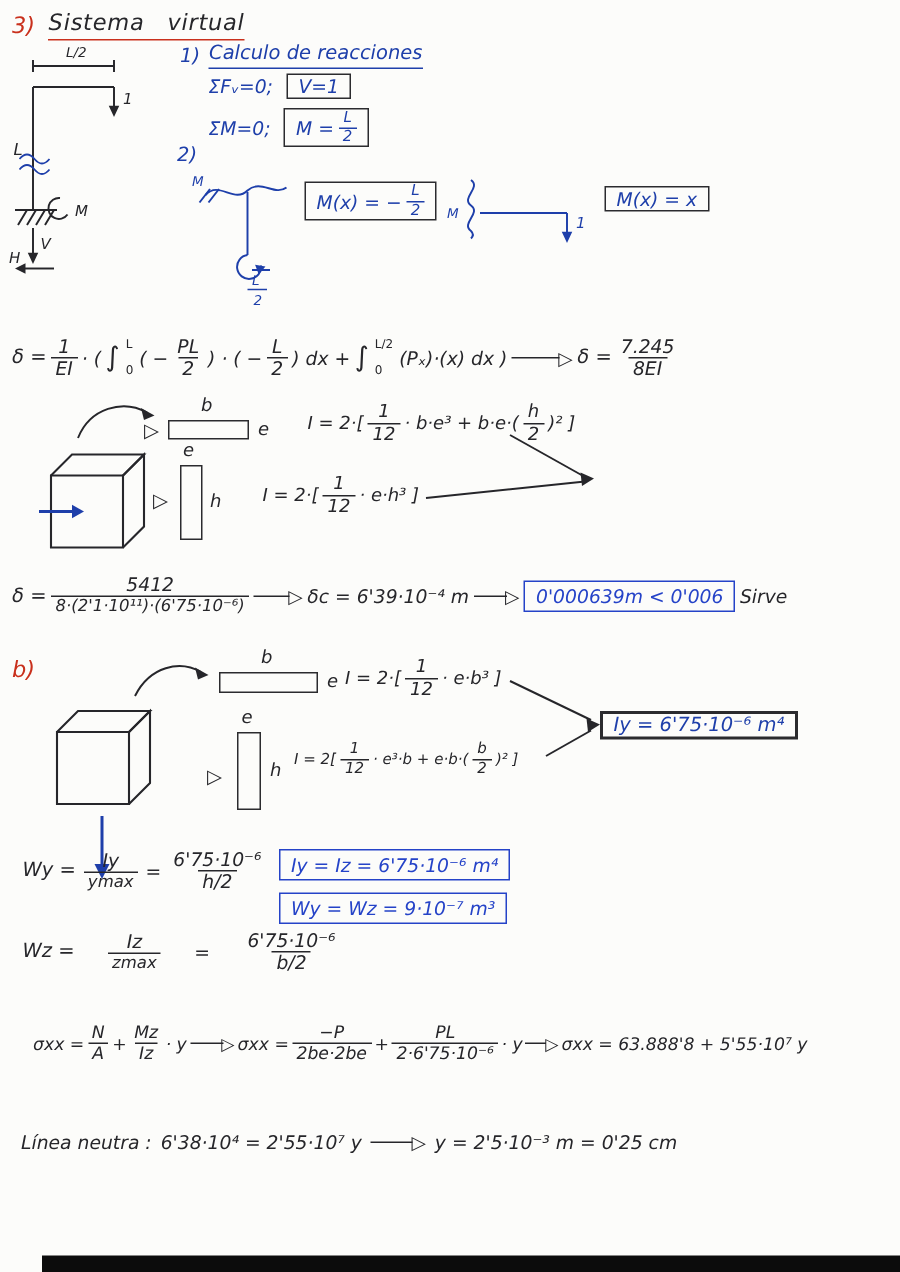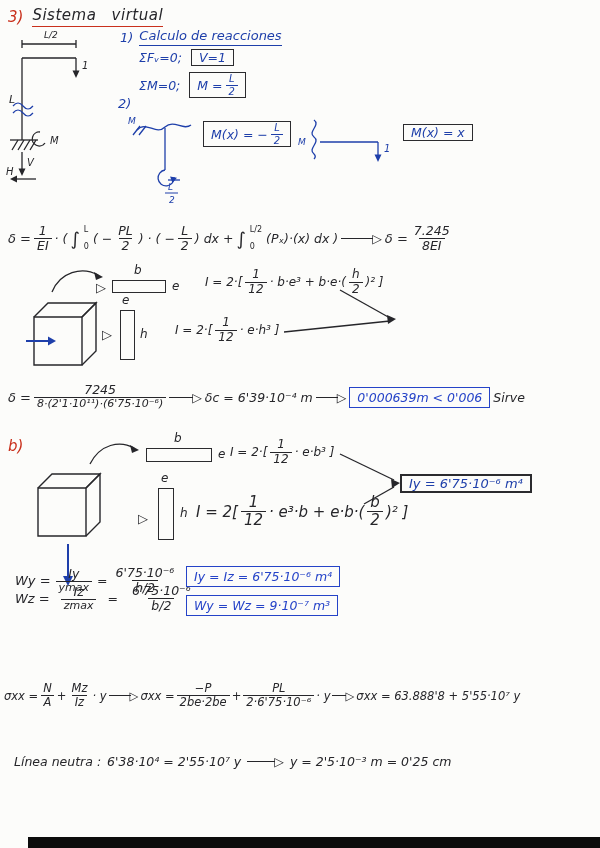--- a/index.html
+++ b/index.html
@@ -232,21 +232,21 @@
       <path d="M58,2 L108,30"></path>
       <path d="M2,44 L108,33"></path>
     </g>
     <polygon points="114,31 105,27 106,36" fill="#26262a"></polygon>
   </svg>
 
 
   <div class="row" style="left:8px;top:383px">
     <span class="t13">δ =</span>
     <span class="frac">
-      <span class="num">7245</span>
+      <span class="num">5412</span>
       <span class="den t11">8·(2'1·10¹¹)·(6'75·10⁻⁶)</span>
     </span>
     <span class="arr">
         <span class="ln" style="width:24px"></span>
         <span class="hd2"></span>
       </span>
     <span>δc = 6'39·10⁻⁴ m</span>
     <span class="arr">
         <span class="ln" style="width:22px"></span>
         <span class="hd2"></span>
@@ -302,21 +302,21 @@
   <svg style="left:58px;top:542px" width="22" height="46" viewBox="0 0 22 46">
     <path d="M10,2 V36" stroke="#1e3faa" stroke-width="2" fill="none"></path>
     <polygon points="10,44 5,34 15,34" fill="#1e3faa"></polygon>
   </svg>
 
   <span class="tri" style="left:138px;top:511px"></span>
   <div class="rect" style="left:158px;top:488px;width:16px;height:52px"></div>
   <span class="lab" style="left:161px;top:471px">e</span>
   <span class="lab" style="left:180px;top:506px">h</span>
 
-  <div class="row" style="left:196px;top:494px;font-size:15px">
+  <div class="row" style="left:196px;top:494px;font-size:10px">
     <span>I = 2[</span>
     <span class="frac">
       <span class="num">1</span>
       <span class="den">12</span>
     </span>
     <span>· e³·b + e·b·(</span>
     <span class="frac">
       <span class="num">b</span>
       <span class="den">2</span>
     </span>
@@ -329,21 +329,21 @@
       <span class="num">Iy</span>
       <span class="den t11">ymax</span>
     </span>
     <span>=</span>
     <span class="frac">
       <span class="num">6'75·10⁻⁶</span>
       <span class="den">h/2</span>
     </span>
   </div>
 
-  <div class="row" style="left:15px;top:584px;gap:11px">
+  <div class="row" style="left:15px;top:620px;gap:22px">
     <span class="t13">Wz =</span>
     <span class="frac">
       <span class="num">Iz</span>
       <span class="den t11">zmax</span>
     </span>
     <span>=</span>
     <span class="frac">
       <span class="num">6'75·10⁻⁶</span>
       <span class="den">b/2</span>
     </span>
@@ -353,21 +353,21 @@
     <span class="boxb">
       <span>Iy = Iz = 6'75·10⁻⁶ m⁴</span>
     </span>
   </div>
   <div class="row" style="left:186px;top:595px">
     <span class="boxb">
       <span>Wy = Wz = 9·10⁻⁷ m³</span>
     </span>
   </div>
 
-  <div class="row tight" style="left:4px;top:682px">
+  <div class="row tight" style="left:22px;top:682px">
     <span>σxx =</span>
     <span class="frac">
       <span class="num">N</span>
       <span class="den">A</span>
     </span>
     <span>+</span>
     <span class="frac">
       <span class="num">Mz</span>
       <span class="den">Iz</span>
     </span>

